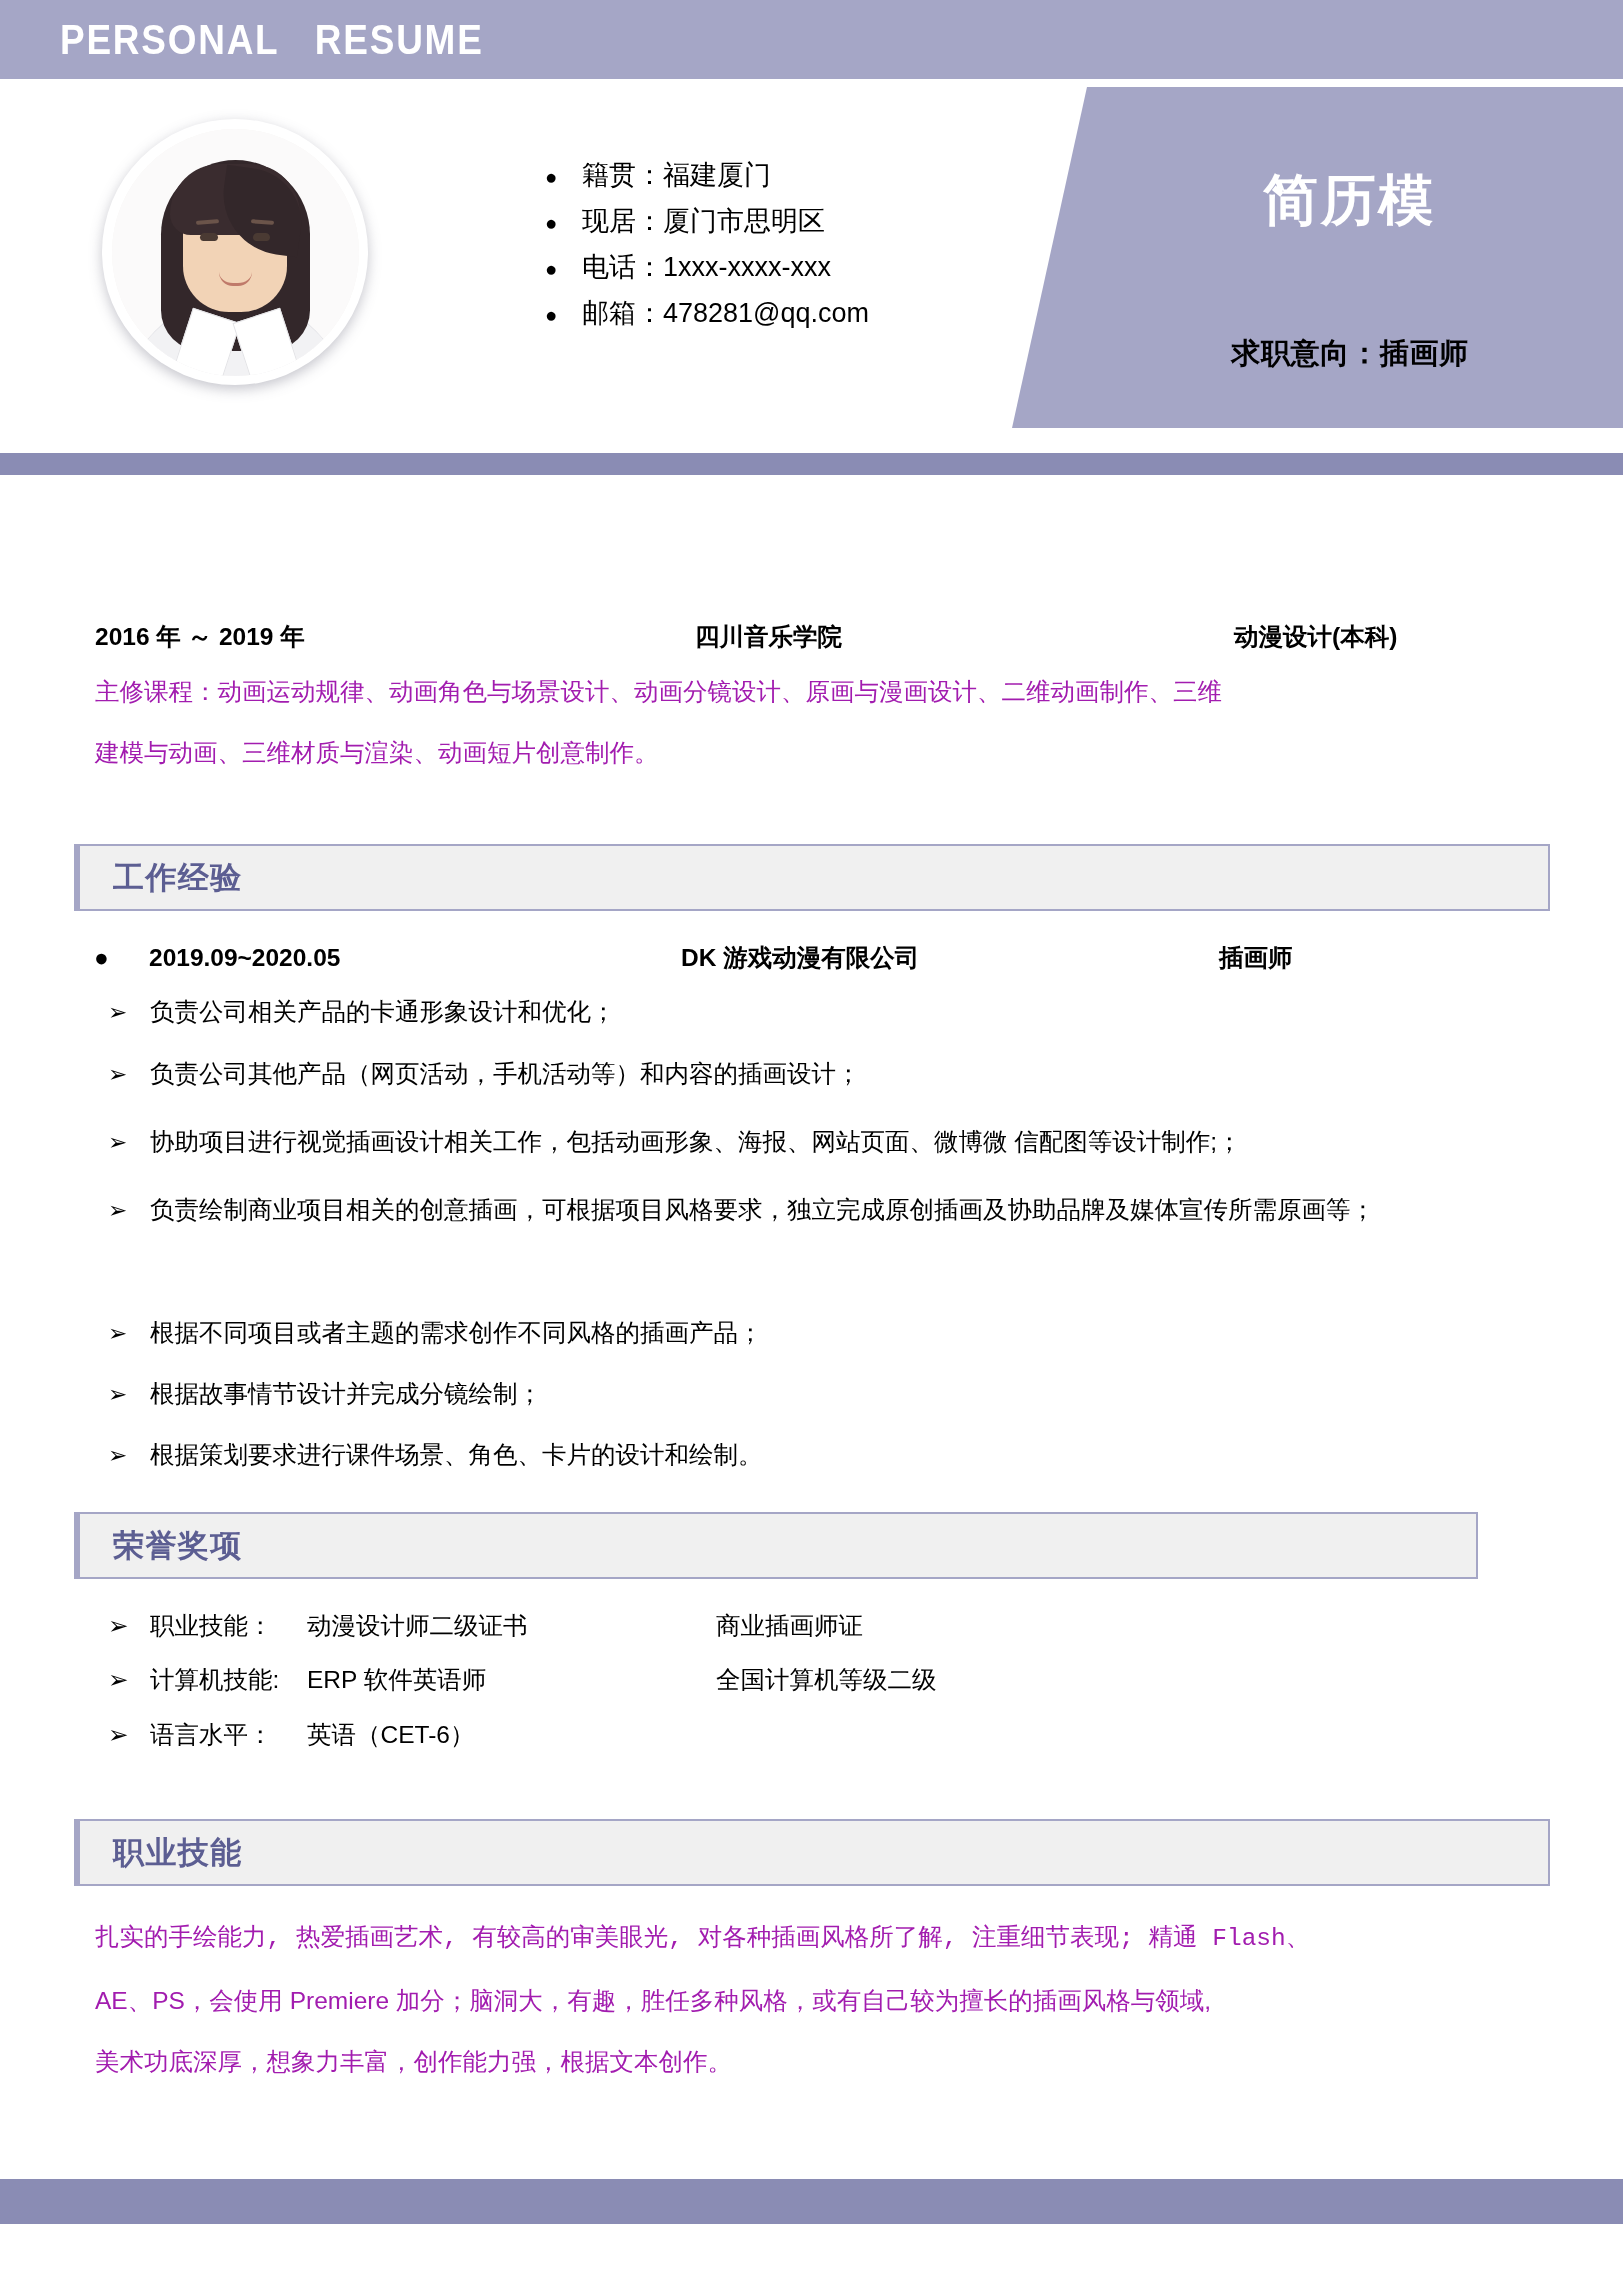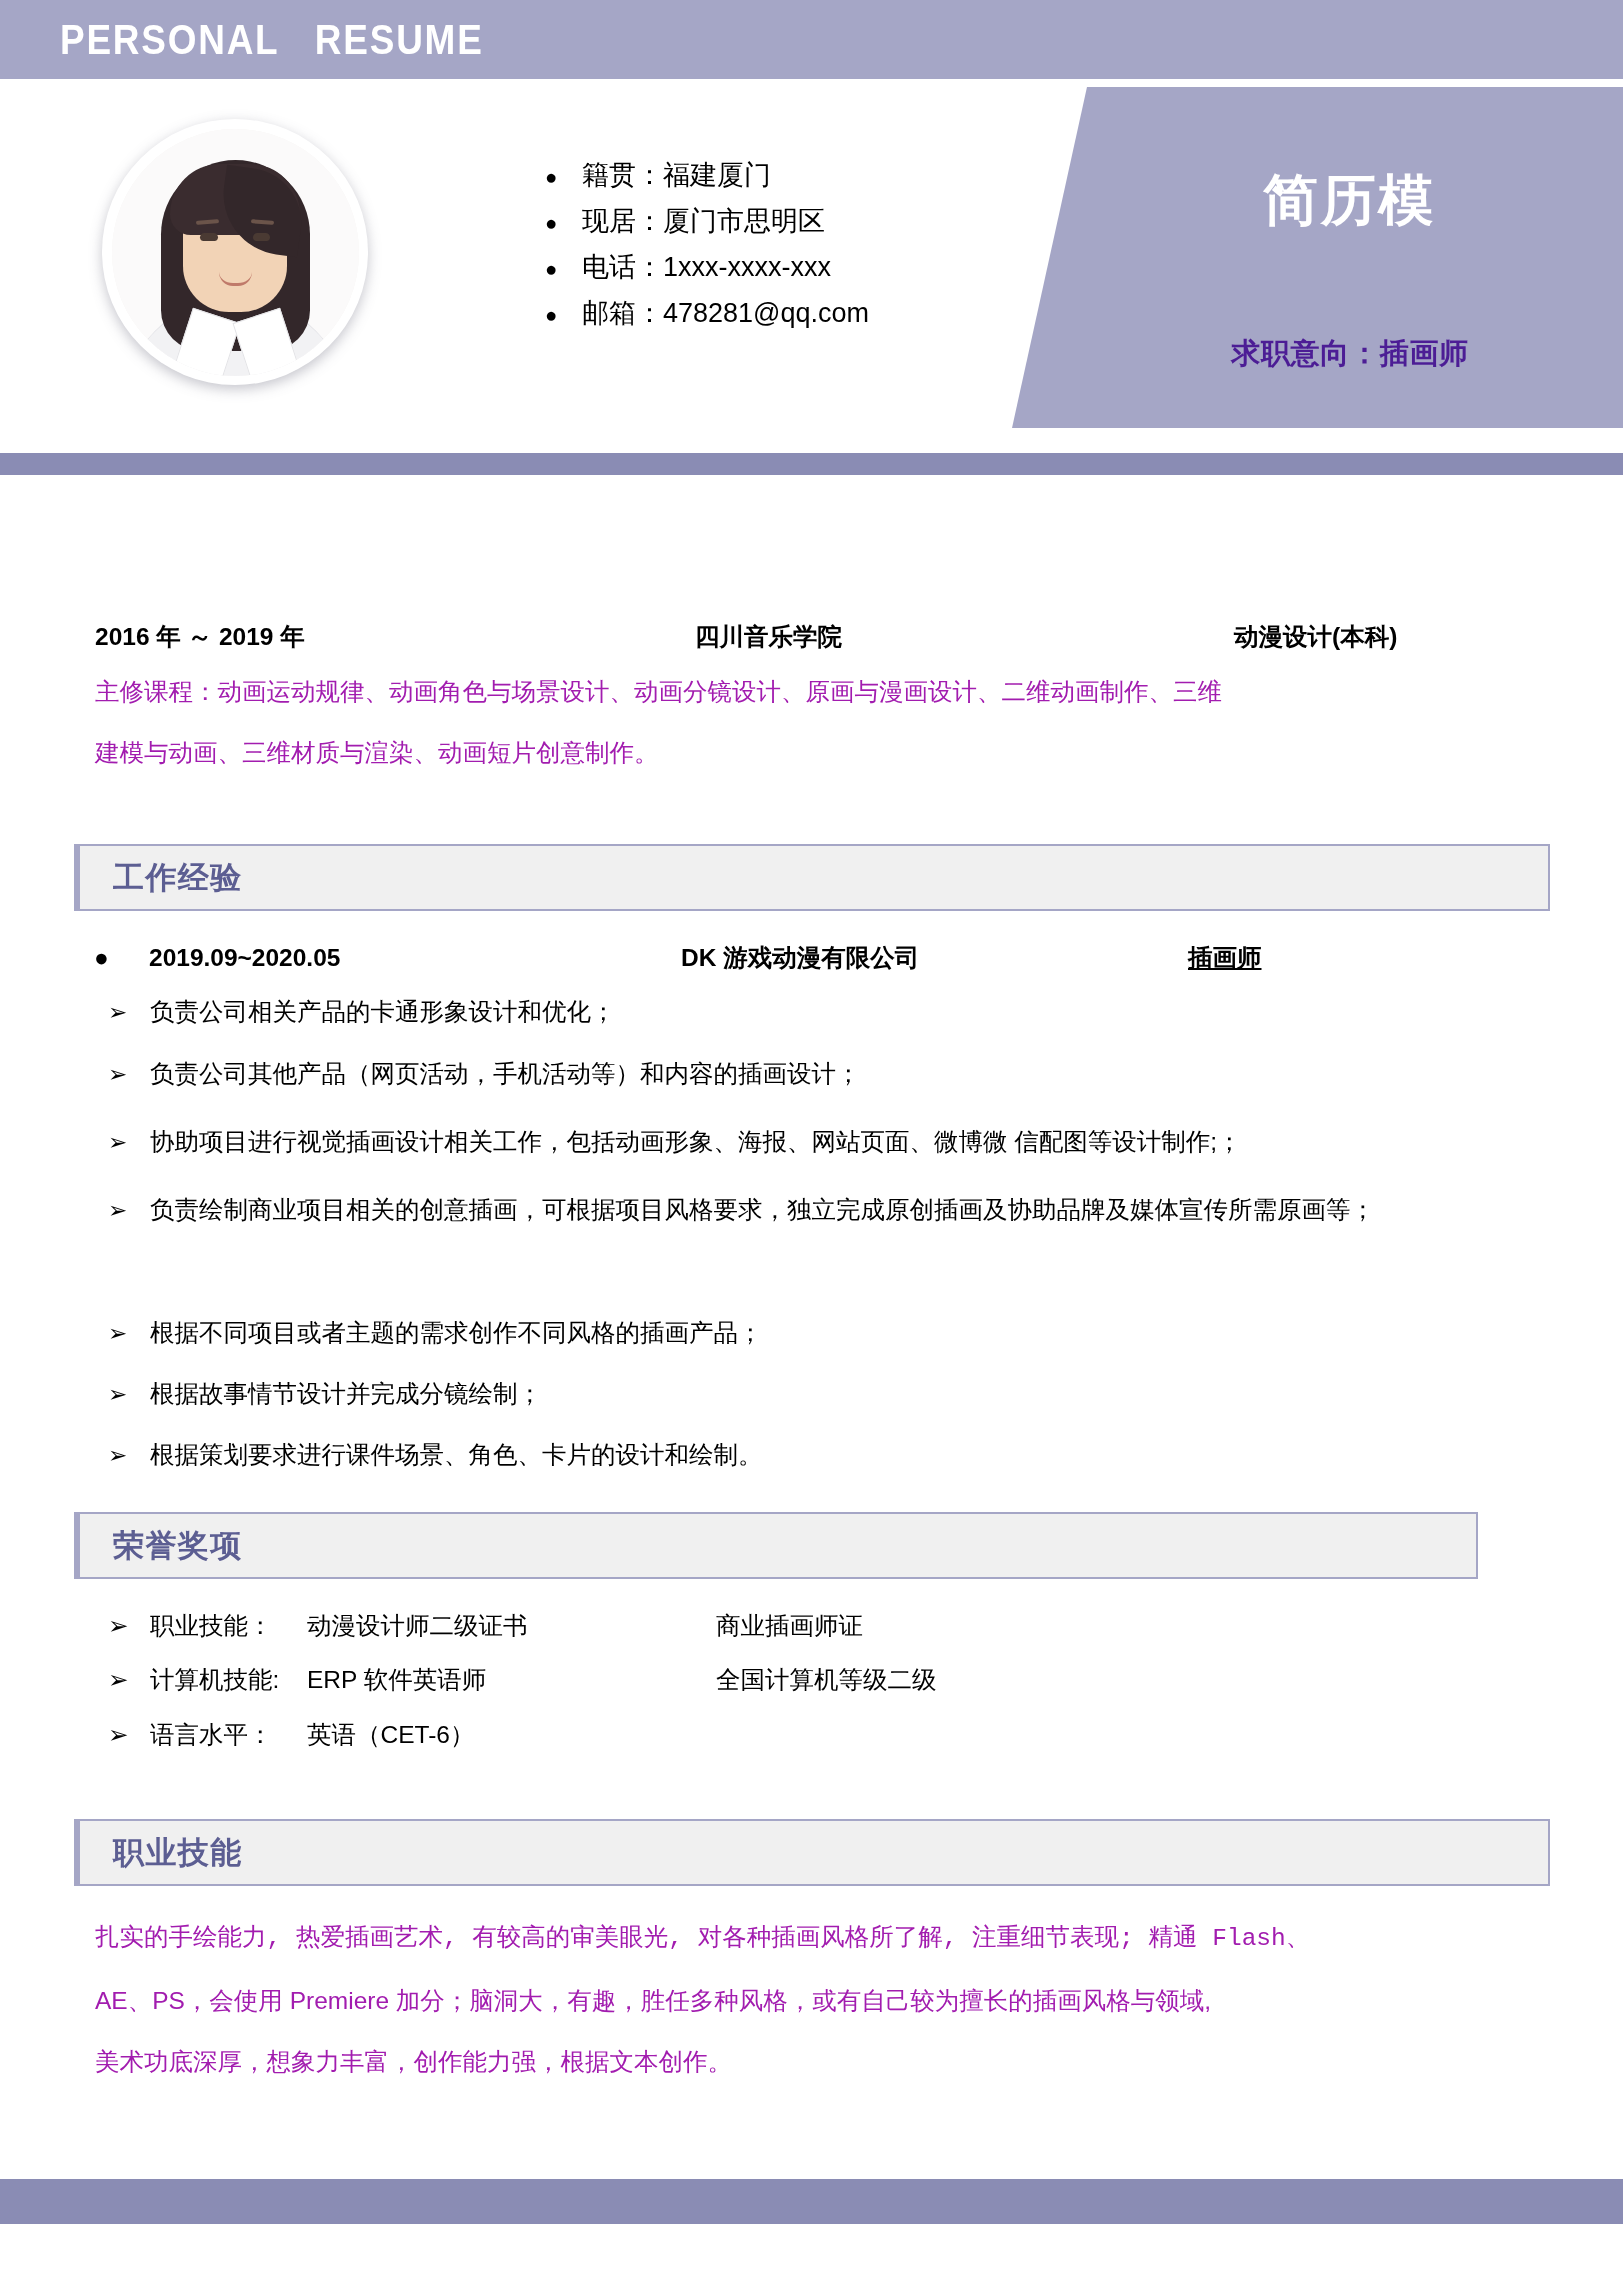--- a/index.html
+++ b/index.html
@@ -63,21 +63,21 @@
     letter-spacing: 2.7px;
   }
   .banner-objective {
     position: absolute;
     left: 1091px;
     top: 334px;
     width: 518px;
     text-align: center;
     font-size: 29px;
     font-weight: bold;
-    color: #4c1d95;
+    color: #000000;
     letter-spacing: 0.7px;
   }
 
   
   .photo-wrap {
     position: absolute;
     left: 102px;
     top: 119px;
     width: 266px;
     height: 266px;
@@ -356,21 +356,21 @@
   <div class="para" style="left:95px; top:728px; width:1452px;">建模与动画、三维材质与渲染、动画短片创意制作。</div>
 
   <div class="sec-head" style="left:74px; top:844px; width:1476px;">
     <div class="sec-head-title">工作经验</div>
   </div>
 
   <div class="row3" style="left:149px; top:933px;">
     <span class="body-line bold" style="left:-55px;">●</span>
     <span class="body-line bold c1">2019.09~2020.05</span>
     <span class="body-line bold" style="left:532px;">DK 游戏动漫有限公司</span>
-    <span class="body-line bold" style="left:1039px;text-decoration:underline;">插画师</span>
+    <span class="body-line bold" style="left:1070px;">插画师</span>
   </div>
 
   <div class="bullet-row" style="left:108px; top:987px; width:1439px;">
     <span class="bullet-mark">➢</span>
     <span class="bullet-text">负责公司相关产品的卡通形象设计和优化；</span>
   </div>
 
   <div class="bullet-row" style="left:108px; top:1049px; width:1439px;">
     <span class="bullet-mark">➢</span>
     <span class="bullet-text">负责公司其他产品（网页活动，手机活动等）和内容的插画设计；</span>

